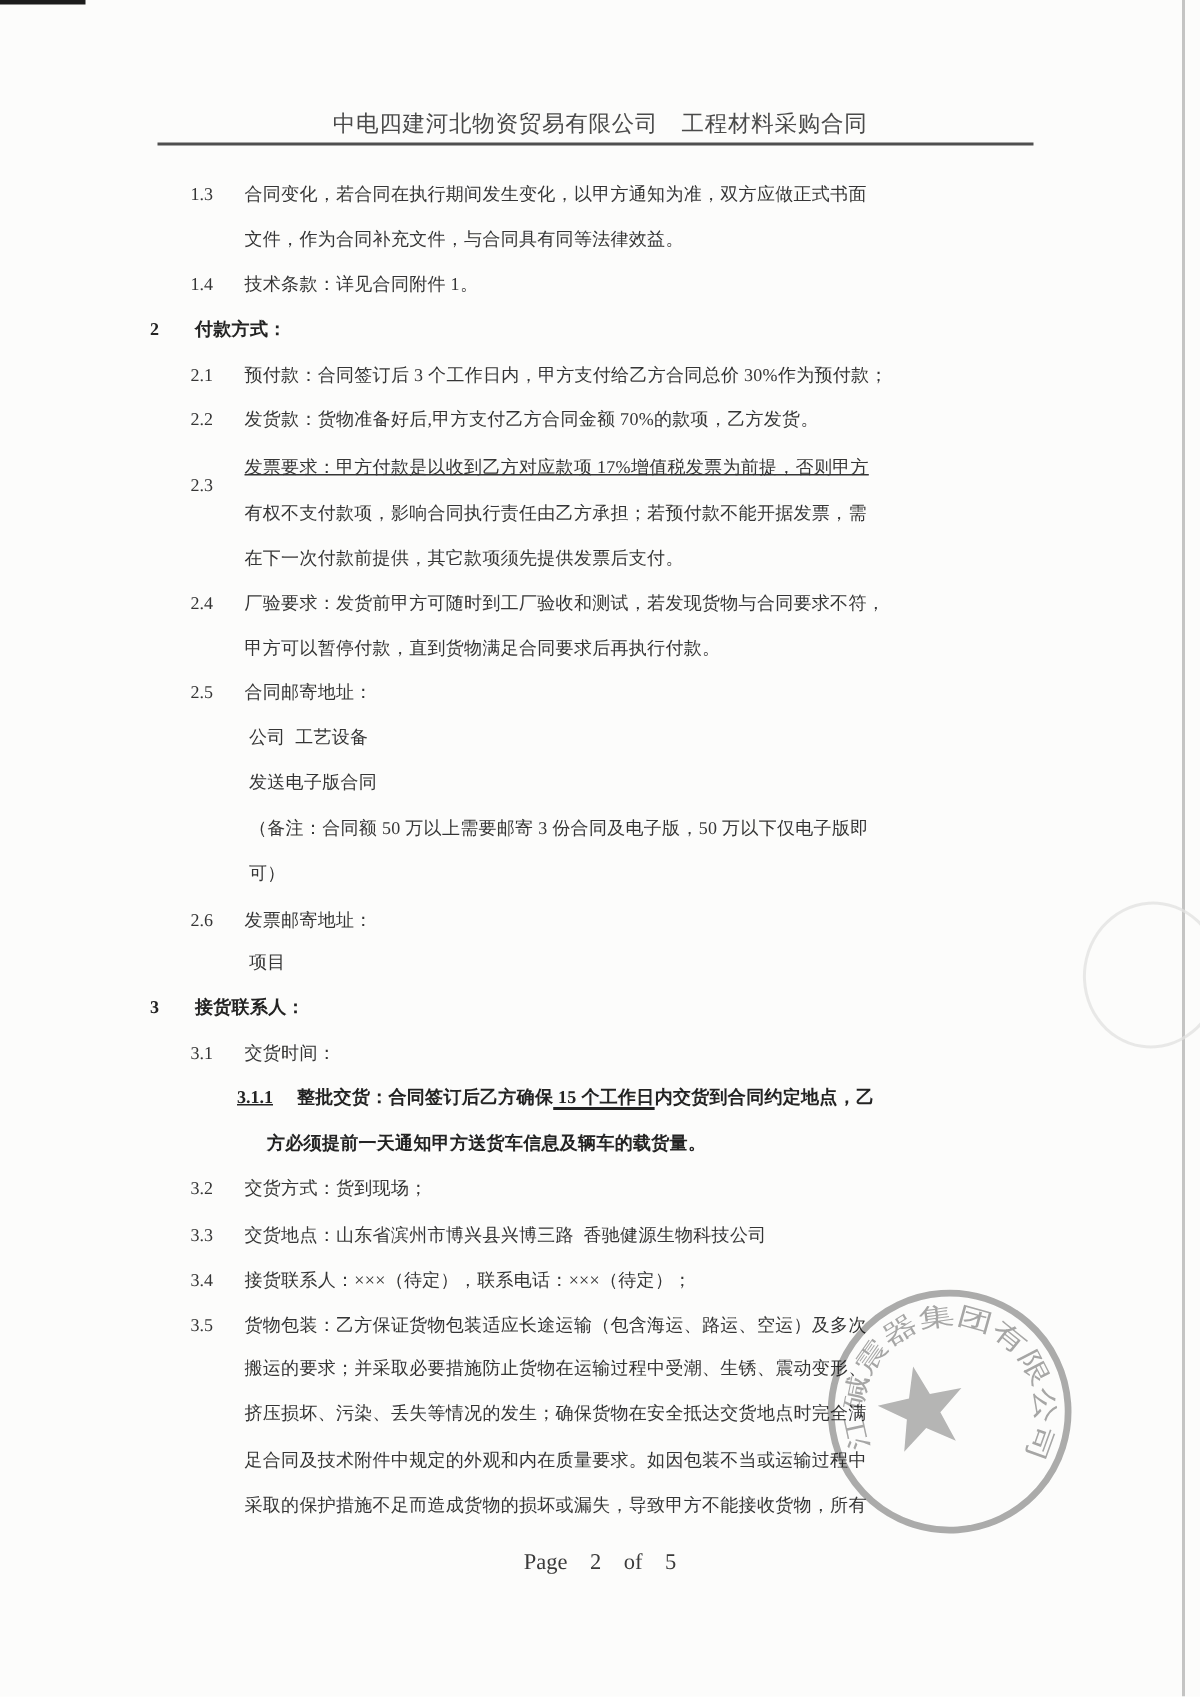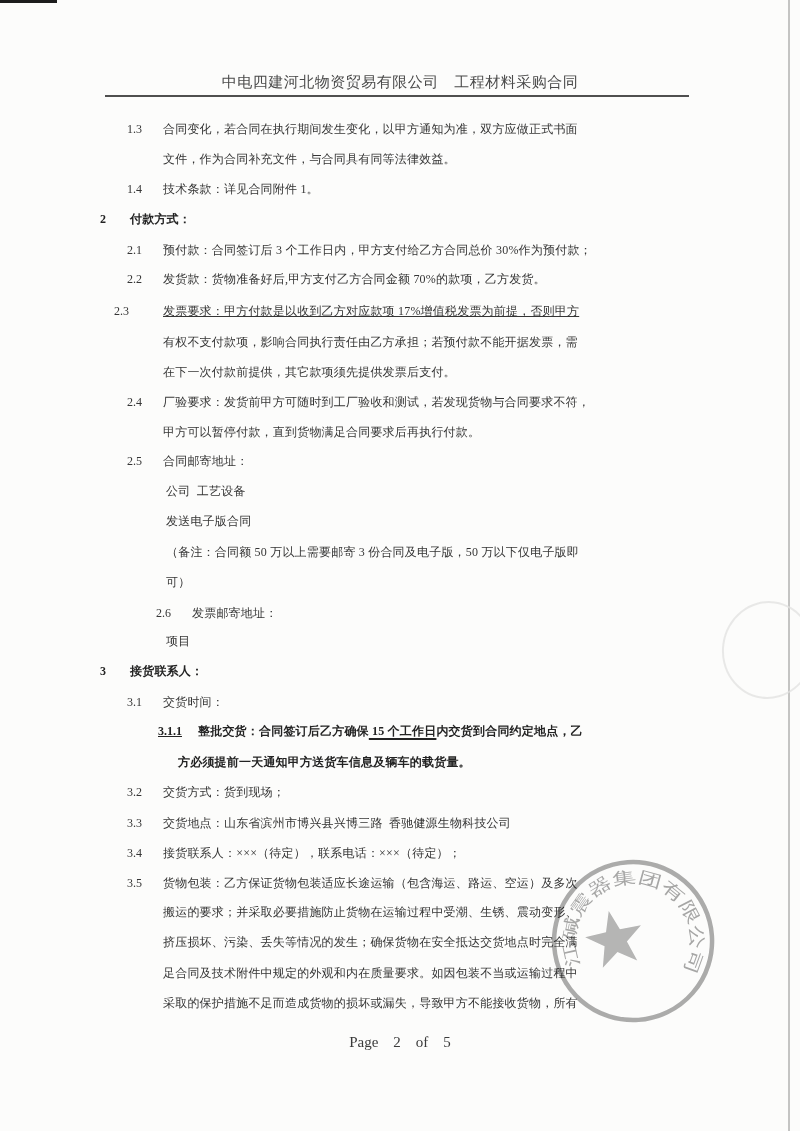--- a/index.html
+++ b/index.html
@@ -42,31 +42,31 @@
 <div class="header-title">中电四建河北物资贸易有限公司　工程材料采购合同</div>
 <div class="header-rule"></div>
 
 <div id="doc-lines">
     <div class="doc-line" style="top: 118px;"><span class="num" style="left: 127px;">1.3</span><span class="txt" style="left: 163px;">合同变化，若合同在执行期间发生变化，以甲方通知为准，双方应做正式书面</span></div>
     <div class="doc-line" style="top: 148px;"><span class="txt" style="left: 163px;">文件，作为合同补充文件，与合同具有同等法律效益。</span></div>
     <div class="doc-line" style="top: 178px;"><span class="num" style="left: 127px;">1.4</span><span class="txt" style="left: 163px;">技术条款：详见合同附件 1。</span></div>
     <div class="doc-line bold" style="top: 208px;"><span class="num" style="left: 100px;">2</span><span class="txt" style="left: 130px;">付款方式：</span></div>
     <div class="doc-line" style="top: 239px;"><span class="num" style="left: 127px;">2.1</span><span class="txt" style="left: 163px;">预付款：合同签订后 3 个工作日内，甲方支付给乙方合同总价 30%作为预付款；</span></div>
     <div class="doc-line" style="top: 268px;"><span class="num" style="left: 127px;">2.2</span><span class="txt" style="left: 163px;">发货款：货物准备好后,甲方支付乙方合同金额 70%的款项，乙方发货。</span></div>
-    <div class="doc-line" style="top: 300px;"><span class="num" style="left: 114px;">2.3</span><span class="txt" style="left: 163px; text-decoration: underline;">发票要求：甲方付款是以收到乙方对应款项 17%增值税发票为前提，否则甲方</span></div>
+    <div class="doc-line" style="top: 300px;"><span class="num" style="left: 127px; margin-top: 12px;">2.3</span><span class="txt" style="left: 163px; text-decoration: underline;">发票要求：甲方付款是以收到乙方对应款项 17%增值税发票为前提，否则甲方</span></div>
     <div class="doc-line" style="top: 331px;"><span class="txt" style="left: 163px;">有权不支付款项，影响合同执行责任由乙方承担；若预付款不能开据发票，需</span></div>
     <div class="doc-line" style="top: 361px;"><span class="txt" style="left: 163px;">在下一次付款前提供，其它款项须先提供发票后支付。</span></div>
     <div class="doc-line" style="top: 391px;"><span class="num" style="left: 127px;">2.4</span><span class="txt" style="left: 163px;">厂验要求：发货前甲方可随时到工厂验收和测试，若发现货物与合同要求不符，</span></div>
     <div class="doc-line" style="top: 421px;"><span class="txt" style="left: 163px;">甲方可以暂停付款，直到货物满足合同要求后再执行付款。</span></div>
     <div class="doc-line" style="top: 450px;"><span class="num" style="left: 127px;">2.5</span><span class="txt" style="left: 163px;">合同邮寄地址：</span></div>
     <div class="doc-line" style="top: 480px;"><span class="txt" style="left: 166px;">公司  工艺设备</span></div>
     <div class="doc-line" style="top: 510px;"><span class="txt" style="left: 166px;">发送电子版合同</span></div>
     <div class="doc-line" style="top: 541px; text-decoration: underline;"><span class="txt" style="left: 166px;">（备注：合同额 50 万以上需要邮寄 3 份合同及电子版，50 万以下仅电子版即</span></div>
     <div class="doc-line" style="top: 571px;"><span class="txt" style="left: 166px;">可）</span></div>
-    <div class="doc-line" style="top: 602px; margin-left: 29px;"><span class="num" style="left: 127px;">2.6</span><span class="txt" style="left: 163px;">发票邮寄地址：</span></div>
+    <div class="doc-line" style="top: 602px;"><span class="num" style="left: 127px;">2.6</span><span class="txt" style="left: 163px;">发票邮寄地址：</span></div>
     <div class="doc-line" style="top: 630px;"><span class="txt" style="left: 166px;">项目</span></div>
     <div class="doc-line bold" style="top: 660px;"><span class="num" style="left: 100px;">3</span><span class="txt" style="left: 130px;">接货联系人：</span></div>
     <div class="doc-line" style="top: 691px;"><span class="num" style="left: 127px;">3.1</span><span class="txt" style="left: 163px;">交货时间：</span></div>
     <div class="doc-line bold" style="top: 720px;"><span class="num" style="left: 158px; text-decoration: underline;">3.1.1</span><span class="txt" style="left: 198px;"><span>整批交货：合同签订后乙方确保</span><span class="u"> 15 个工作日</span><span>内交货到合同约定地点，乙</span></span></div>
     <div class="doc-line bold" style="top: 751px;"><span class="txt" style="left: 178px;">方必须提前一天通知甲方送货车信息及辆车的载货量。</span></div>
     <div class="doc-line" style="top: 781px;"><span class="num" style="left: 127px;">3.2</span><span class="txt" style="left: 163px;">交货方式：货到现场；</span></div>
     <div class="doc-line" style="top: 812px;"><span class="num" style="left: 127px;">3.3</span><span class="txt" style="left: 163px;">交货地点：山东省滨州市博兴县兴博三路  香驰健源生物科技公司</span></div>
     <div class="doc-line" style="top: 842px;"><span class="num" style="left: 127px;">3.4</span><span class="txt" style="left: 163px;">接货联系人：×××（待定），联系电话：×××（待定）；</span></div>
     <div class="doc-line" style="top: 872px;"><span class="num" style="left: 127px;">3.5</span><span class="txt" style="left: 163px;">货物包装：乙方保证货物包装适应长途运输（包含海运、路运、空运）及多次</span></div>
     <div class="doc-line" style="top: 901px;"><span class="txt" style="left: 163px;">搬运的要求；并采取必要措施防止货物在运输过程中受潮、生锈、震动变形、</span></div>

